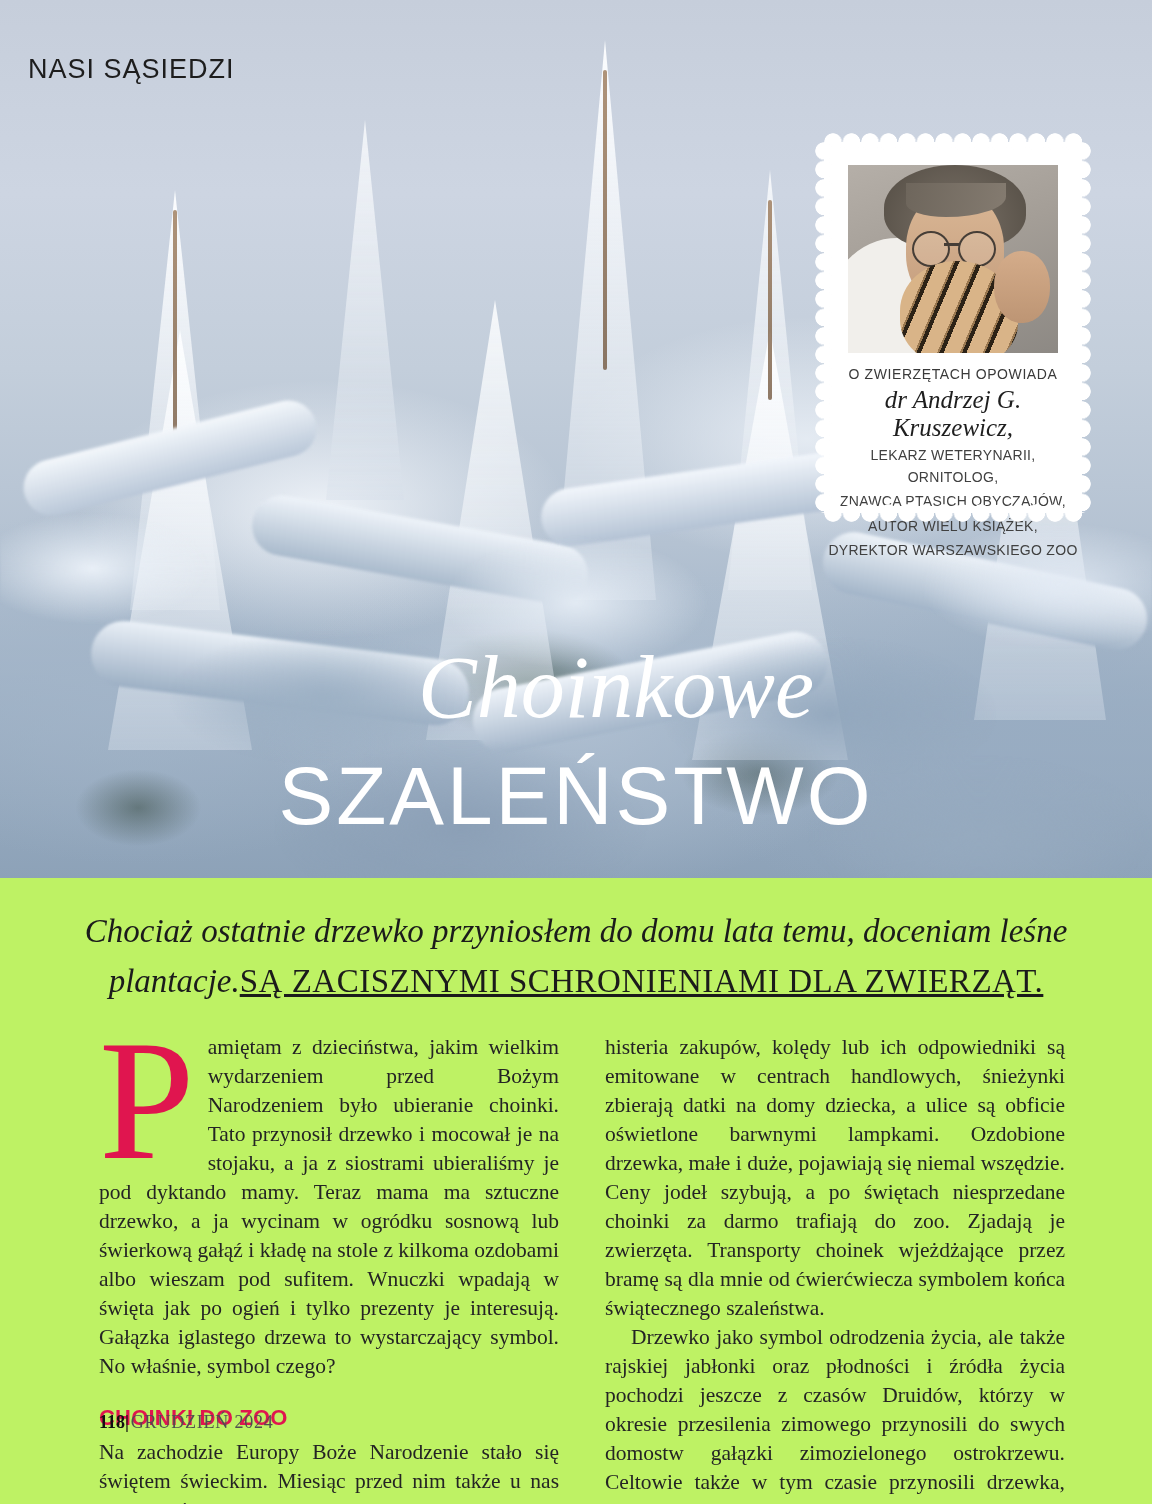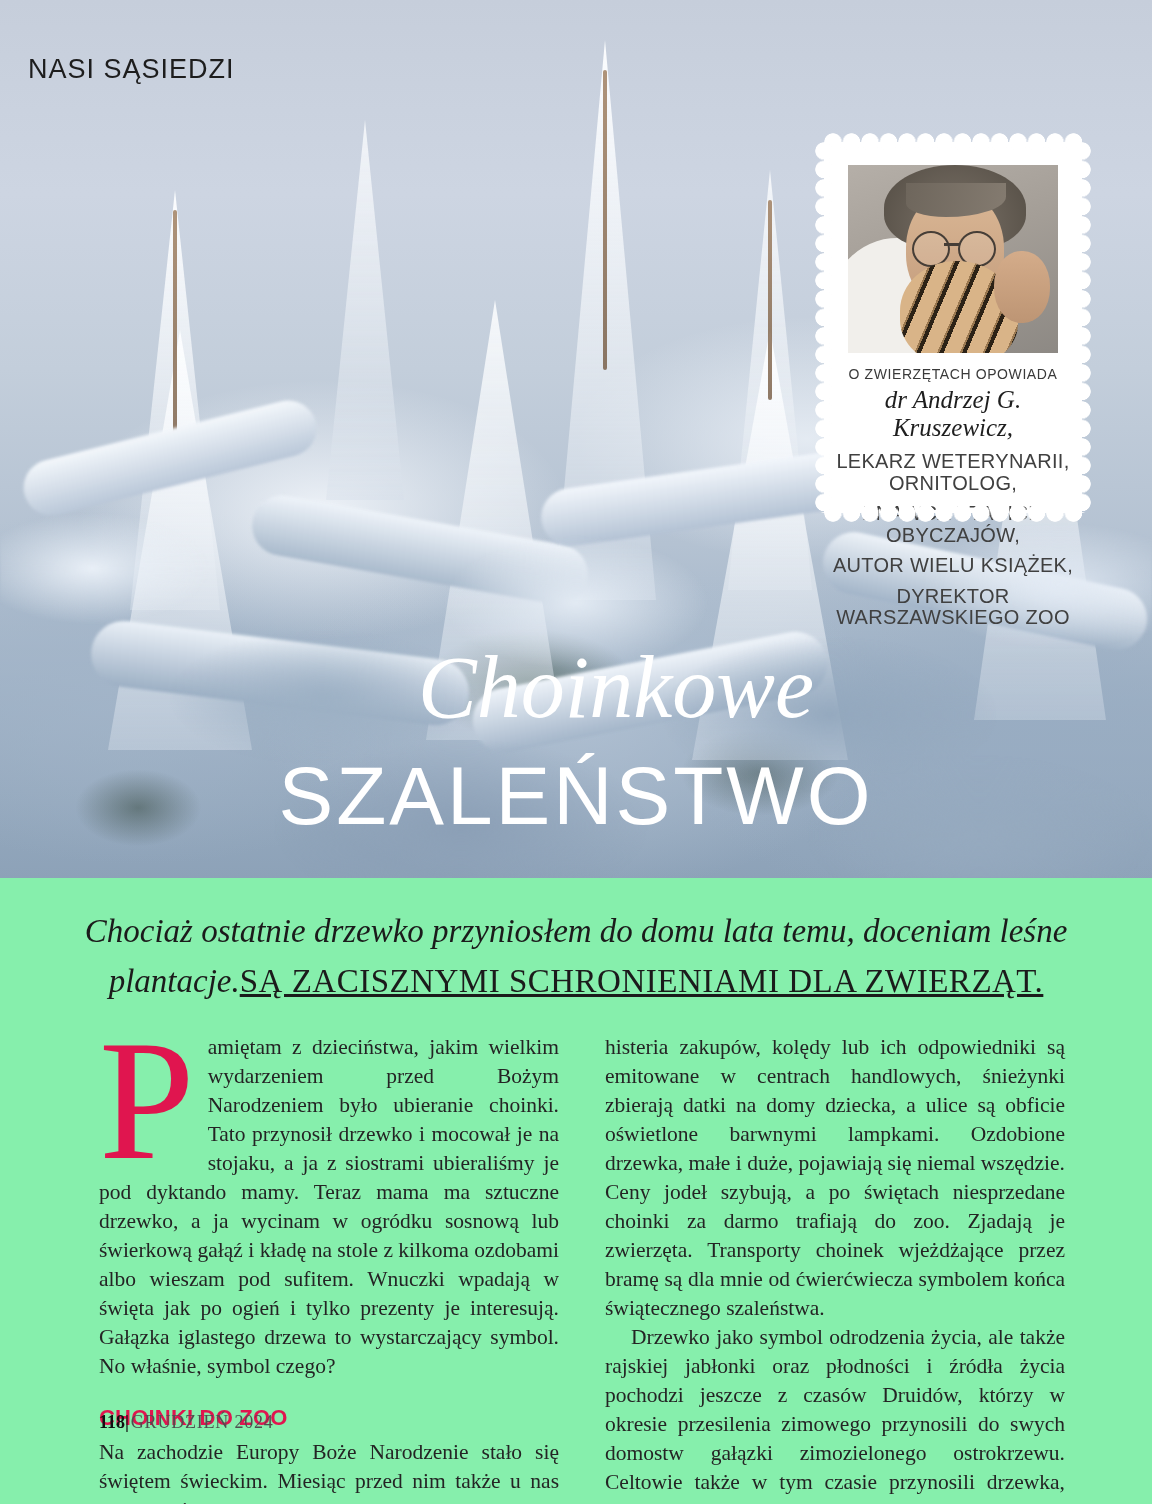--- a/index.html
+++ b/index.html
@@ -1,16 +1,16 @@
 <!DOCTYPE html>
 <html lang="pl"><head>
 <meta charset="utf-8">
 <style>
   html,body{margin:0;padding:0;background:#e9e9e9;}
-  .page{position:relative;width:1152px;height:1504px;margin:0 auto;background:#86efac;overflow:hidden;
+  .page{position:relative;width:1152px;height:1504px;margin:0 auto;background:#bef264;overflow:hidden;
         font-family:"Liberation Serif",serif;-webkit-font-smoothing:antialiased;}
 
   
   .hero{position:absolute;top:0;left:0;width:1152px;height:878px;overflow:hidden;
     background:
       radial-gradient(ellipse 150px 80px at 46% 78%, rgba(44,66,48,.55), transparent 70%),
       radial-gradient(ellipse 90px 55px at 12% 92%, rgba(38,56,42,.45), transparent 70%),
       radial-gradient(ellipse 110px 60px at 66% 88%, rgba(32,50,38,.40), transparent 72%),
       radial-gradient(ellipse 340px 180px at 28% 58%, rgba(246,249,253,.85), transparent 72%),
       radial-gradient(ellipse 320px 170px at 70% 50%, rgba(238,243,249,.8), transparent 72%),
@@ -61,21 +61,21 @@
   .p-stache{position:absolute;left:78px;top:106px;width:60px;height:30px;border-radius:40% 40% 55% 55%;
           background:#6b5a49;}
   .p-cub{position:absolute;left:52px;bottom:-12px;width:118px;height:104px;border-radius:55% 60% 46% 50%;
          background:repeating-linear-gradient(113deg,#d9b488 0 7px,#9a7850 7px 9px,#2c2216 9px 13px,#d9b488 13px 21px);}
   .p-fist{position:absolute;right:8px;top:86px;width:56px;height:72px;border-radius:48%;
           background:linear-gradient(#d4ac8a,#bd9574);}
 
   .exp-intro{margin-top:13px;font-family:"Liberation Sans",sans-serif;font-size:14px;
              letter-spacing:.6px;color:#3a3a3a;}
   .exp-name{margin-top:4px;font-family:"Liberation Serif",serif;font-style:italic;font-size:25px;color:#1f1f1f;}
-  .exp-role{margin-top:9px;font-family:"Liberation Sans",sans-serif;font-size:20px;line-height:21.5px;
+  .exp-role{margin-top:3px;font-family:"Liberation Sans",sans-serif;font-size:14px;line-height:21.5px;
             color:#404040;letter-spacing:.3px;}
 
   
   .title-script{position:absolute;top:636px;left:0;width:100%;text-align:center;color:#ffffff;
                 font-family:"Liberation Serif",serif;font-style:italic;font-size:88px;line-height:104px;padding-left:40px;}
   .title-caps{position:absolute;top:748px;left:0;width:100%;text-align:center;color:#ffffff;
               font-family:Liberation Sans, sans-serif;font-size:82px;line-height:96px;letter-spacing:3px;}
 
   
   .lede{position:absolute;top:906px;left:66px;width:1020px;text-align:center;color:#1b1b1b;

